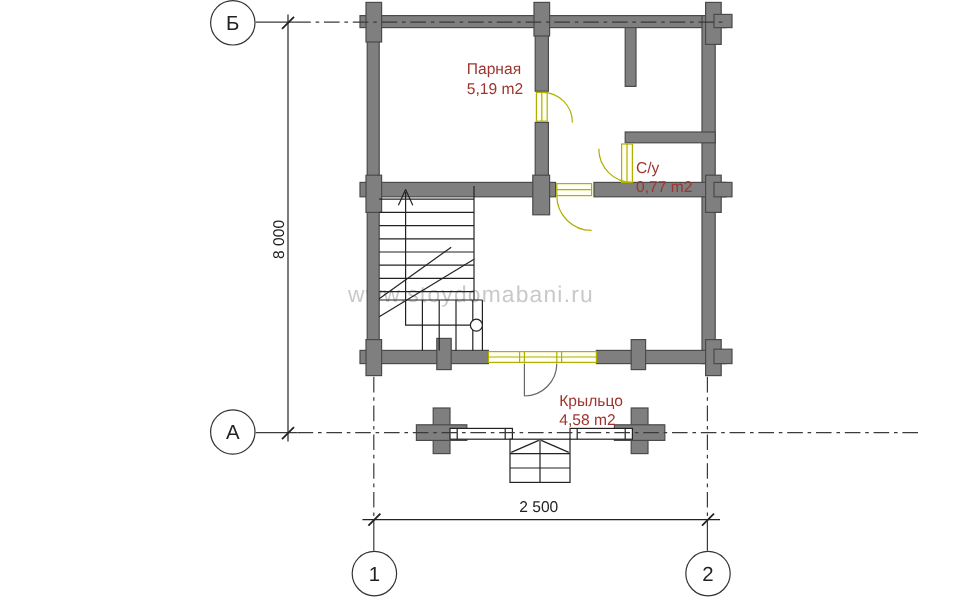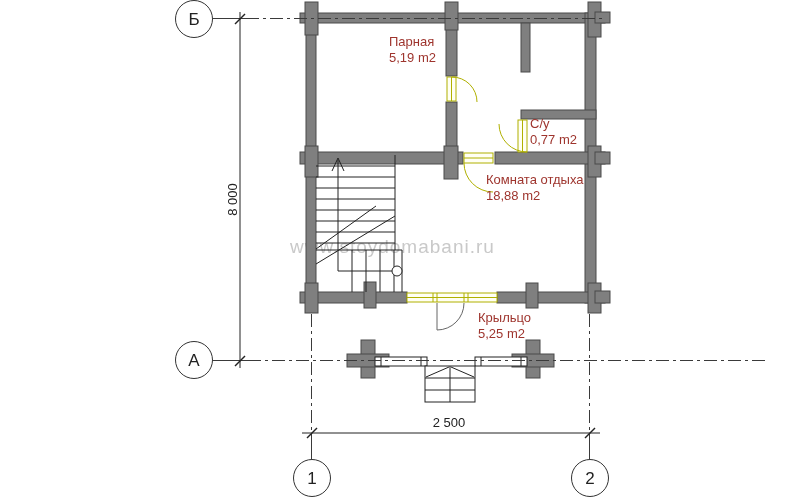--- a/index.html
+++ b/index.html
@@ -2,21 +2,21 @@
 <html style="--wall: #7f7f7f; --wall_edge: #4a4a4a; --door: #b0b000; --label_red: #9e342d; --watermark_gray: #c9c9c9;"><head>
 <meta charset="utf-8">
 <style>
   html,body{margin:0;padding:0;background:#fff;}
   .stage{position:relative;width:800px;height:500px;background:#fff;overflow:hidden;
          font-family:"Liberation Sans",sans-serif;}
   .stage svg{position:absolute;left:0;top:0;z-index:2;}
   .watermark{position:absolute;left:290px;top:236px;z-index:1;font-size:19px;
              letter-spacing:1px;color:var(--watermark_gray,#c9c9c9);white-space:nowrap;}
   .room-label{position:absolute;z-index:3;color:var(--label_red,#9e342d);
-              font-size:13px;line-height:16px;white-space:nowrap;}
+              font-size:13px;line-height:16px;white-space:nowrap;margin-top:16px;}
   .axis-circle{position:absolute;z-index:3;width:38px;height:38px;border:1px solid #333;
                border-radius:50%;background:#fff;text-align:center;line-height:37px;
                font-size:17px;color:#222;box-sizing:border-box;}
   .dim-text{position:absolute;z-index:3;font-size:13px;color:#222;text-align:center;
             white-space:nowrap;}
   .dim-text.vert{transform:rotate(-90deg);}
   
   .wall{fill:var(--wall,#7f7f7f);stroke:var(--wall_edge,#4a4a4a);stroke-width:1;}
   .thin{stroke:#222;fill:none;stroke-width:1;}
   .thin-f{stroke:#222;fill:#fff;stroke-width:1;}
@@ -164,27 +164,23 @@
   </svg>
 
   <div class="room-label" style="left:389px;top:34px">
     <div>Парная</div>
     <div>5,19 m2</div>
   </div>
   <div class="room-label" style="left:530px;top:116px">
     <div>С/у</div>
     <div>0,77 m2</div>
   </div>
-  <div class="room-label" style="left:486px;top:172px">
-    <div>Комната отдыха</div>
-    <div>18,88 m2</div>
-  </div>
-  <div class="room-label" style="left:478px;top:310px">
+  <div class="room-label" style="left:466px;top:310px">
     <div>Крыльцо</div>
-    <div>5,25 m2</div>
+    <div>4,58 m2</div>
   </div>
 
   <div class="axis-circle" style="left:175px;top:0px">Б</div>
   <div class="axis-circle" style="left:175px;top:341px">А</div>
   <div class="axis-circle" style="left:293px;top:459px">1</div>
   <div class="axis-circle" style="left:571px;top:459px">2</div>
 
   <div class="dim-text vert" style="left:197px;top:192px;width:70px">8 000</div>
   <div class="dim-text" style="left:409px;top:415px;width:80px">2 500</div>
 

